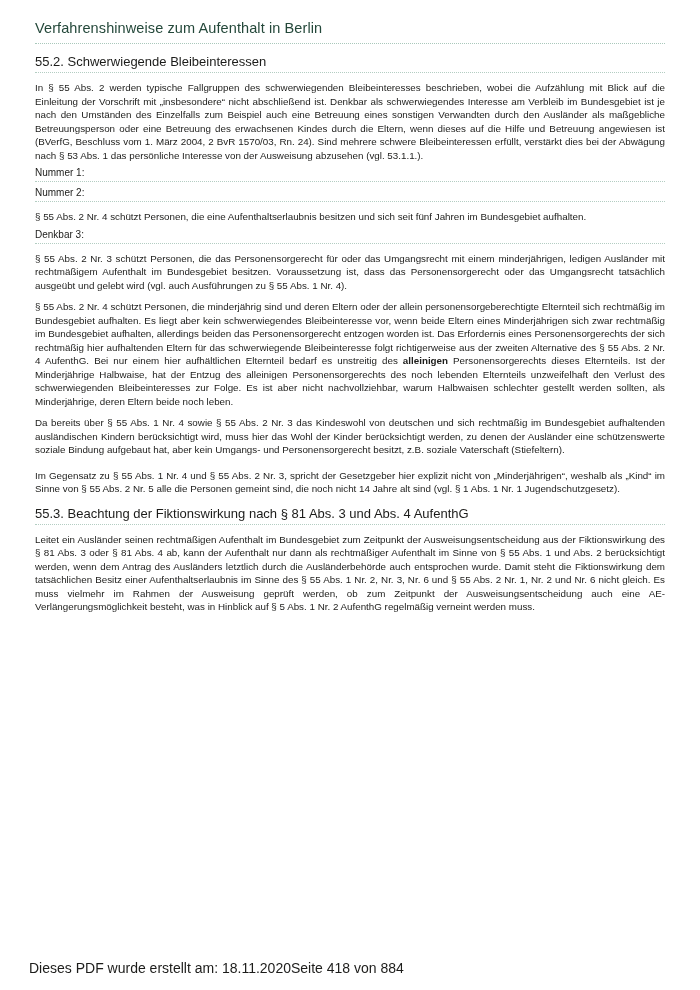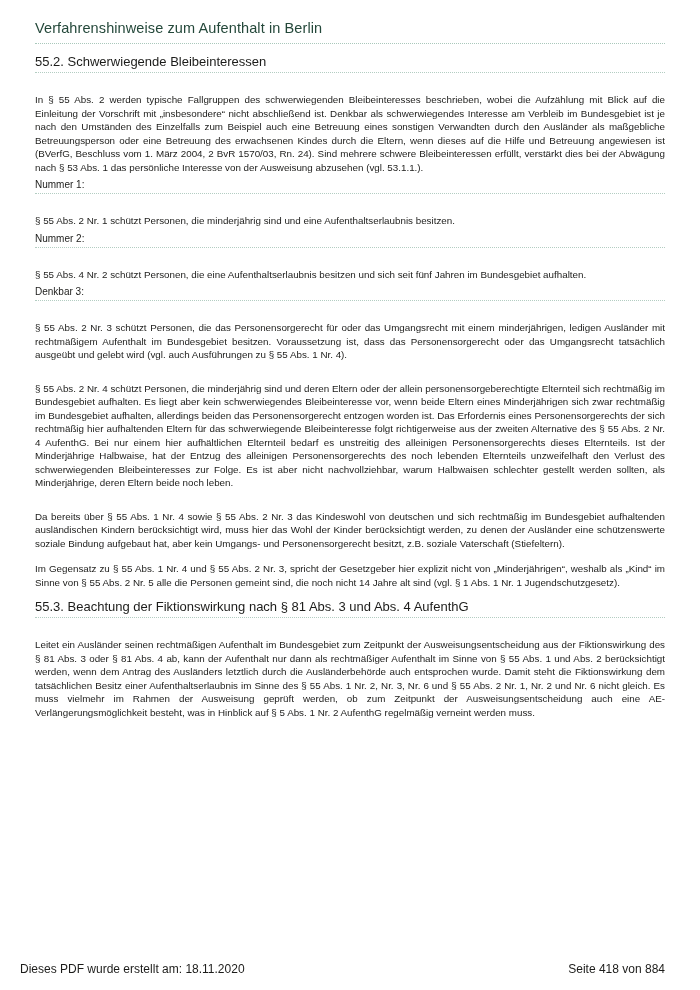--- a/index.html
+++ b/index.html
@@ -38,50 +38,49 @@
     font-weight: 400;
     color: #1c1c1a;
     margin-top: 5px;
     padding-bottom: 3px;
     border-bottom: 1px dotted #b3cdc2;
   }
   p.body-text {
     font-size: 9.8px;
     line-height: 13.5px;
     text-align: justify;
-    margin-top: 20px;
+    margin-top: 8px;
     color: #1c1c1a;
   }
   p.body-text.tight { margin-top: 12px; }
-  .bold { font-weight: 400; }
+  .bold { font-weight: 700; }
   .doc-footer {
     position: absolute;
-    left: 20px; right: 35px;
+    left: 29px; right: 35px;
     bottom: 14px;
     display: flex;
-    justify-content: space-between;
-    font-size: 12px;
+    justify-content: flex-start;
+    font-size: 14px;
     color: #1c1c1a;
   }
 </style>
 </head>
 <body>
 
 <div class="page">
 
   <h1 class="doc-title">Verfahrenshinweise zum Aufenthalt in Berlin</h1>
 
   <h2 class="section-heading">55.2. Schwerwiegende Bleibeinteressen</h2>
   <p class="body-text">In § 55 Abs. 2 werden typische Fallgruppen des schwerwiegenden Bleibeinteresses beschrieben, wobei die Aufzählung mit Blick auf die Einleitung der Vorschrift mit „insbesondere“ nicht abschließend ist. Denkbar als schwerwiegendes Interesse am Verbleib im Bundesgebiet ist je nach den Umständen des Einzelfalls zum Beispiel auch eine Betreuung eines sonstigen Verwandten durch den Ausländer als maßgebliche Betreuungsperson oder eine Betreuung des erwachsenen Kindes durch die Eltern, wenn dieses auf die Hilfe und Betreuung angewiesen ist (BVerfG, Beschluss vom 1. März 2004, 2 BvR 1570/03, Rn. 24). Sind mehrere schwere Bleibeinteressen erfüllt, verstärkt dies bei der Abwägung nach § 53 Abs. 1 das persönliche Interesse von der Ausweisung abzusehen (vgl. 53.1.1.).</p>
 
   <h3 class="sub-heading">Nummer 1:</h3>
-  <p class="body-text">§ 55 Abs. 2 Nr. 1 schützt Personen, die minderjährig sind und eine Aufenthaltserlaubnis besitzen.</p>
 
   <h3 class="sub-heading">Nummer 2:</h3>
-  <p class="body-text">§ 55 Abs. 4 Nr. 2 schützt Personen, die eine Aufenthaltserlaubnis besitzen und sich seit fünf Jahren im Bundesgebiet aufhalten.</p>
+  <p class="body-text">§ 55 Abs. 2 Nr. 4 schützt Personen, die eine Aufenthaltserlaubnis besitzen und sich seit fünf Jahren im Bundesgebiet aufhalten.</p>
 
   <h3 class="sub-heading">Denkbar 3:</h3>
   <p class="body-text">§ 55 Abs. 2 Nr. 3 schützt Personen, die das Personensorgerecht für oder das Umgangsrecht mit einem minderjährigen, ledigen Ausländer mit rechtmäßigem Aufenthalt im Bundesgebiet besitzen. Voraussetzung ist, dass das Personensorgerecht oder das Umgangsrecht tatsächlich ausgeübt und gelebt wird (vgl. auch Ausführungen zu § 55 Abs. 1 Nr. 4).</p>
 
   <p class="body-text"><span>§ 55 Abs. 2 Nr. 4 schützt Personen, die minderjährig sind und deren Eltern oder der allein personensorgeberechtigte Elternteil sich rechtmäßig im Bundesgebiet aufhalten. Es liegt aber kein schwerwiegendes Bleibeinteresse vor, wenn beide Eltern eines Minderjährigen sich zwar rechtmäßig im Bundesgebiet aufhalten, allerdings beiden das Personensorgerecht entzogen worden ist. Das Erfordernis eines Personensorgerechts der sich rechtmäßig hier aufhaltenden Eltern für das schwerwiegende Bleibeinteresse folgt richtigerweise aus der zweiten Alternative des § 55 Abs. 2 Nr. 4 AufenthG. Bei nur einem hier aufhältlichen Elternteil bedarf es unstreitig des </span><span class="bold">alleinigen</span><span> Personensorgerechts dieses Elternteils. Ist der Minderjährige Halbwaise, hat der Entzug des alleinigen Personensorgerechts des noch lebenden Elternteils unzweifelhaft den Verlust des schwerwiegenden Bleibeinteresses zur Folge. Es ist aber nicht nachvollziehbar, warum Halbwaisen schlechter gestellt werden sollten, als Minderjährige, deren Eltern beide noch leben.</span></p>
 
   <p class="body-text">Da bereits über § 55 Abs. 1 Nr. 4 sowie § 55 Abs. 2 Nr. 3 das Kindeswohl von deutschen und sich rechtmäßig im Bundesgebiet aufhaltenden ausländischen Kindern berücksichtigt wird, muss hier das Wohl der Kinder berücksichtigt werden, zu denen der Ausländer eine schützenswerte soziale Bindung aufgebaut hat, aber kein Umgangs- und Personensorgerecht besitzt, z.B. soziale Vaterschaft (Stiefeltern).</p>
   <p class="body-text tight">Im Gegensatz zu § 55 Abs. 1 Nr. 4 und § 55 Abs. 2 Nr. 3, spricht der Gesetzgeber hier explizit nicht von „Minderjährigen“, weshalb als „Kind“ im Sinne von § 55 Abs. 2 Nr. 5 alle die Personen gemeint sind, die noch nicht 14 Jahre alt sind (vgl. § 1 Abs. 1 Nr. 1 Jugendschutzgesetz).</p>
 
 

